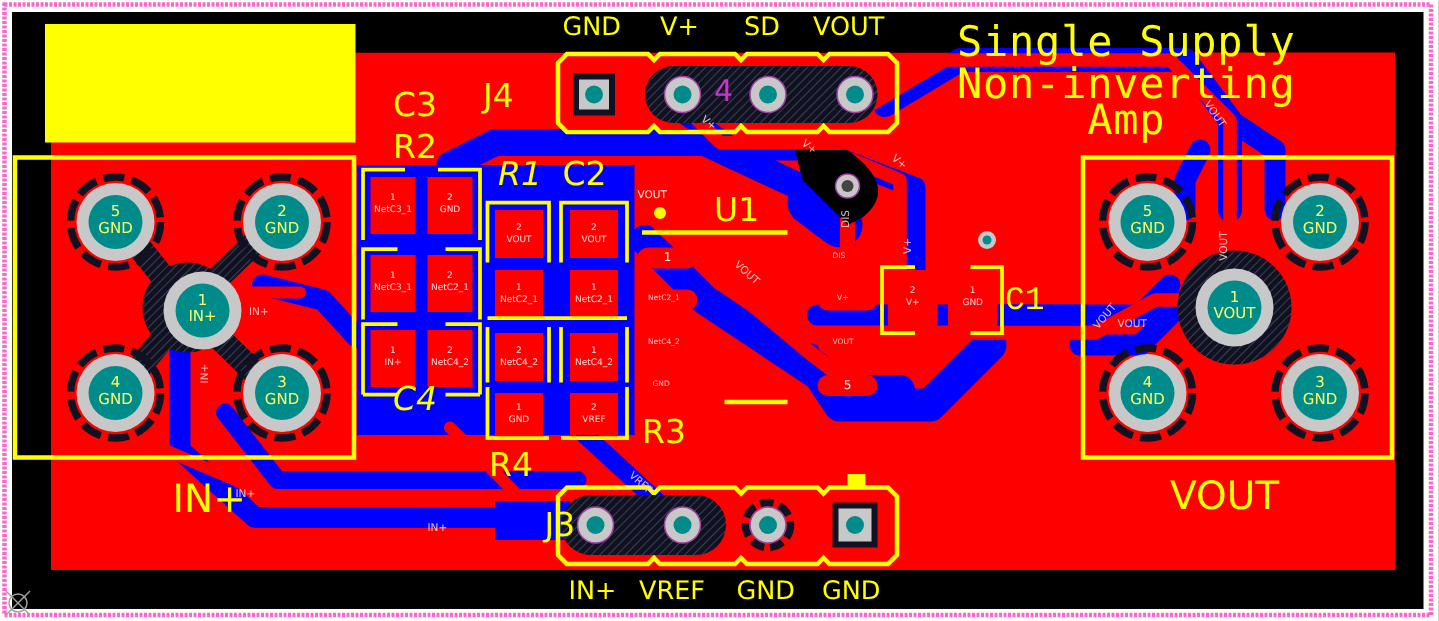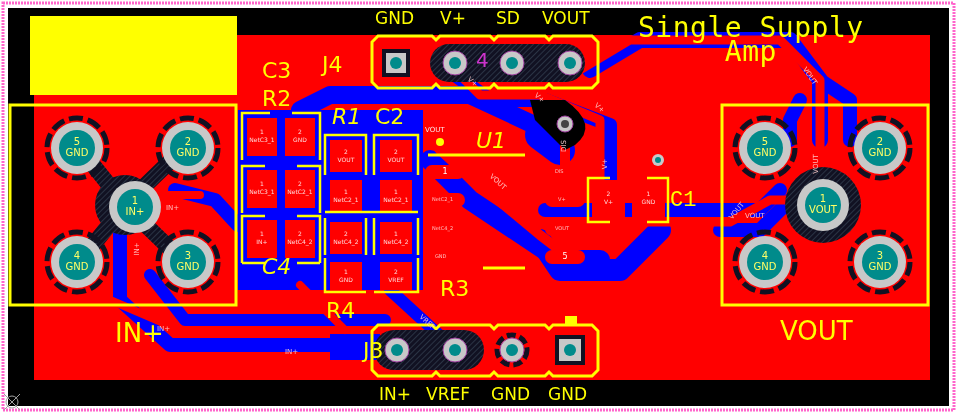--- a/index.html
+++ b/index.html
@@ -210,20 +210,21 @@
     </g>
     <path d="M610,178 L588,178 L588,222 L610,222 M647,178 L668,178 L668,222 L647,222" fill="none" stroke="#ffff00" stroke-width="2.5"></path>
 
     <circle cx="12" cy="402" r="6" fill="none" stroke="#a0a0a0" stroke-width="1"></circle>
     <line x1="4" y1="410" x2="20" y2="394" stroke="#a0a0a0" stroke-width="1"></line>
     <line x1="4" y1="394" x2="20" y2="410" stroke="#a0a0a0" stroke-width="1"></line>
   </svg>
 
   <div class="silk title" style="left:638px; top:16px;">
     <div>Single Supply</div>
+    <div style="margin-top:4px;">Non-inverting</div>
     <div style="margin-top:0;">Amp</div>
   </div>
 
   <div class="silk hdr" style="left:375px; top:10px;">GND</div>
   <div class="silk hdr" style="left:440px; top:10px;">V+</div>
   <div class="silk hdr" style="left:496px; top:10px;">SD</div>
   <div class="silk hdr" style="left:542px; top:10px;">VOUT</div>
   <div class="silk big" style="left:322px; top:54px;">J4</div>
   <div class="silk" style="left:476px; top:50px; color:#cc33cc; font-size:20px;">4</div>
 
@@ -232,22 +233,22 @@
   <div class="silk hdr" style="left:491px; top:386px;">GND</div>
   <div class="silk hdr" style="left:548px; top:386px;">GND</div>
   <div class="silk big" style="left:320px; top:340px;margin-left:43px;">J3</div>
 
   <div class="silk big" style="left:262px; top:60px;">C3</div>
   <div class="silk big" style="left:262px; top:88px;">R2</div>
   <div class="silk big" style="left:332px; top:106px;font-style:italic;">R1</div>
   <div class="silk big" style="left:375px; top:106px;">C2</div>
   <div class="silk big" style="left:262px; top:256px;font-style:italic;">C4</div>
   <div class="silk big" style="left:326px; top:300px;">R4</div>
-  <div class="silk big" style="left:440px; top:278px;">R3</div>
-  <div class="silk big" style="left:476px; top:130px;font-style:italic;">U1</div>
+  <div class="silk big" style="left:428px; top:278px;">R3</div>
+  <div class="silk big" style="left:476px; top:130px;">U1</div>
   <div class="silk big" style="left:670px; top:190px;font-family:Liberation Mono, monospace;">C1</div>
 
   <div class="silk big" style="left:115px; top:320px; font-size:26px;">IN+</div>
   <div class="silk big" style="left:780px; top:318px; font-size:26px;">VOUT</div>
 
   <div class="sma-label" style="left:57px; top:136px;">
       <div>5</div>
       <div>GND</div>
     </div>
   <div class="sma-label" style="left:168px; top:136px;">

